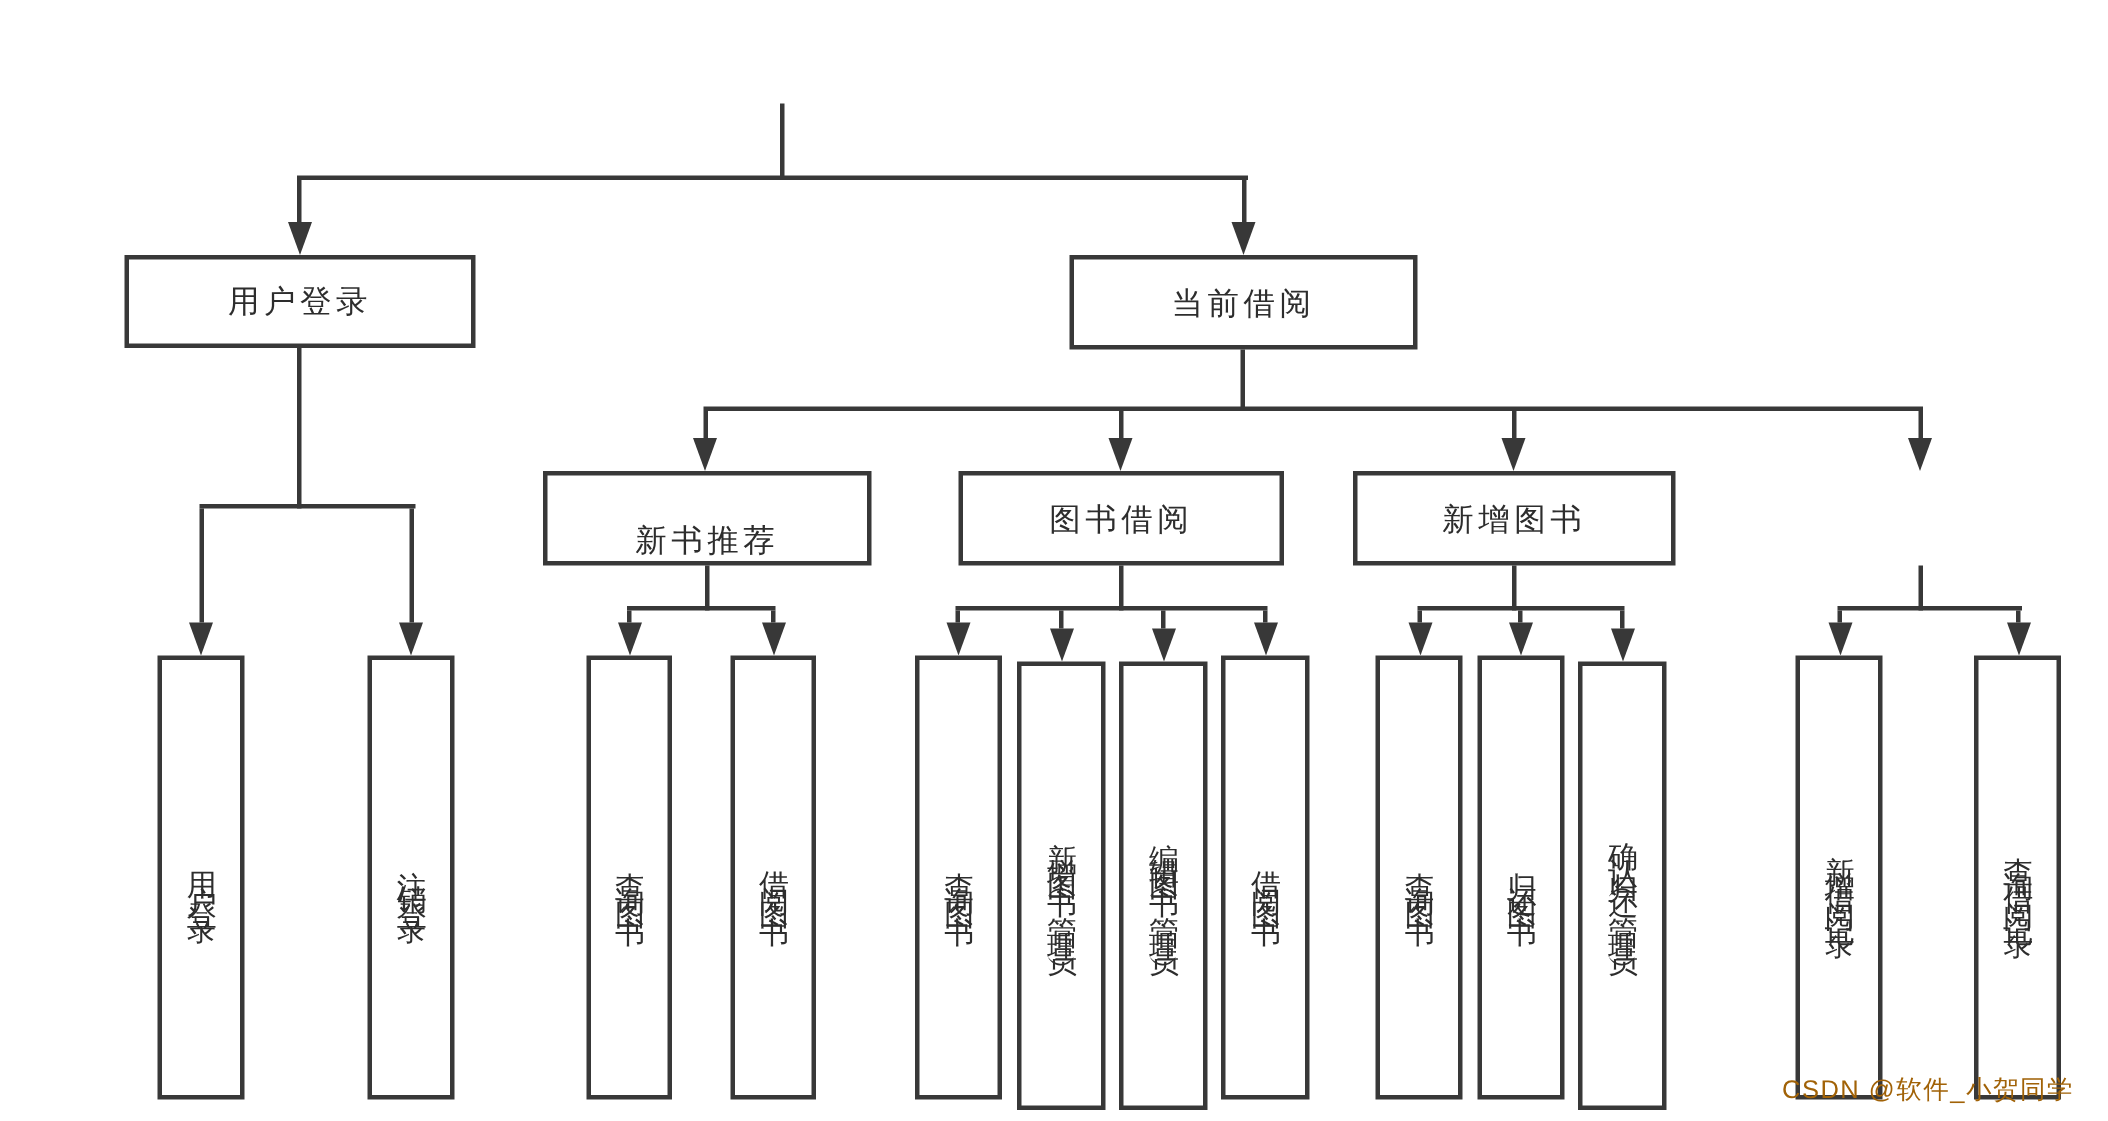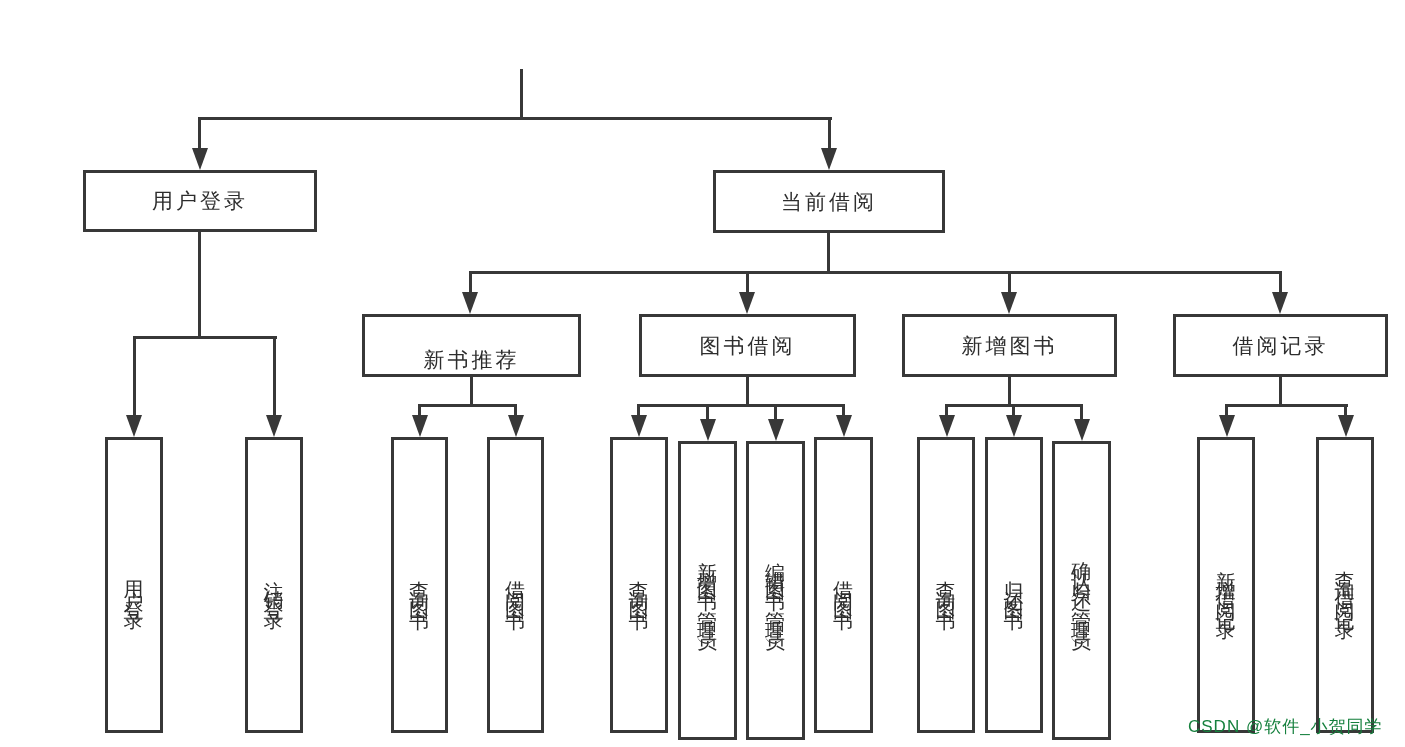--- a/index.html
+++ b/index.html
@@ -48,21 +48,21 @@
     border-left: 8px solid transparent;
     border-right: 8px solid transparent;
     border-top: 22px solid #383838;
   }
   .watermark {
     position: absolute;
     left: 1188px;
     top: 715px;
     font-size: 17px;
     letter-spacing: 1px;
-    color: #15803d;
+    color: #a16207;
     white-space: nowrap;
   }
 </style>
 </head>
 <body>
 
 <div class="canvas">
 
 
   <div class="line" style="left:520px; top:69px; width:3px; height:51px;"></div>
@@ -98,23 +98,20 @@
   <div class="arrowhead" style="left:1272px; top:292px;"></div>
 
   <div class="box h" style="left:362px; top:314px; width:219px; height:63px;align-items:flex-end;">
     <span>新书推荐</span>
   </div>
   <div class="box h" style="left:639px; top:314px; width:217px; height:63px;">
     <span>图书借阅</span>
   </div>
   <div class="box h" style="left:902px; top:314px; width:215px; height:63px;">
     <span>新增图书</span>
-  </div>
-  <div class="box h" style="left:1173px; top:314px; width:215px; height:63px;">
-    <span>借阅记录</span>
   </div>
 
   <div class="line" style="left:470px; top:377px; width:3px; height:30px;"></div>
   <div class="line" style="left:418px; top:404px; width:99px; height:3px;"></div>
   <div class="line" style="left:418px; top:407px; width:3px; height:8px;"></div>
   <div class="arrowhead" style="left:412px; top:415px;"></div>
   <div class="line" style="left:514px; top:407px; width:3px; height:8px;"></div>
   <div class="arrowhead" style="left:508px; top:415px;"></div>
 
   <div class="line" style="left:746px; top:377px; width:3px; height:30px;"></div>

